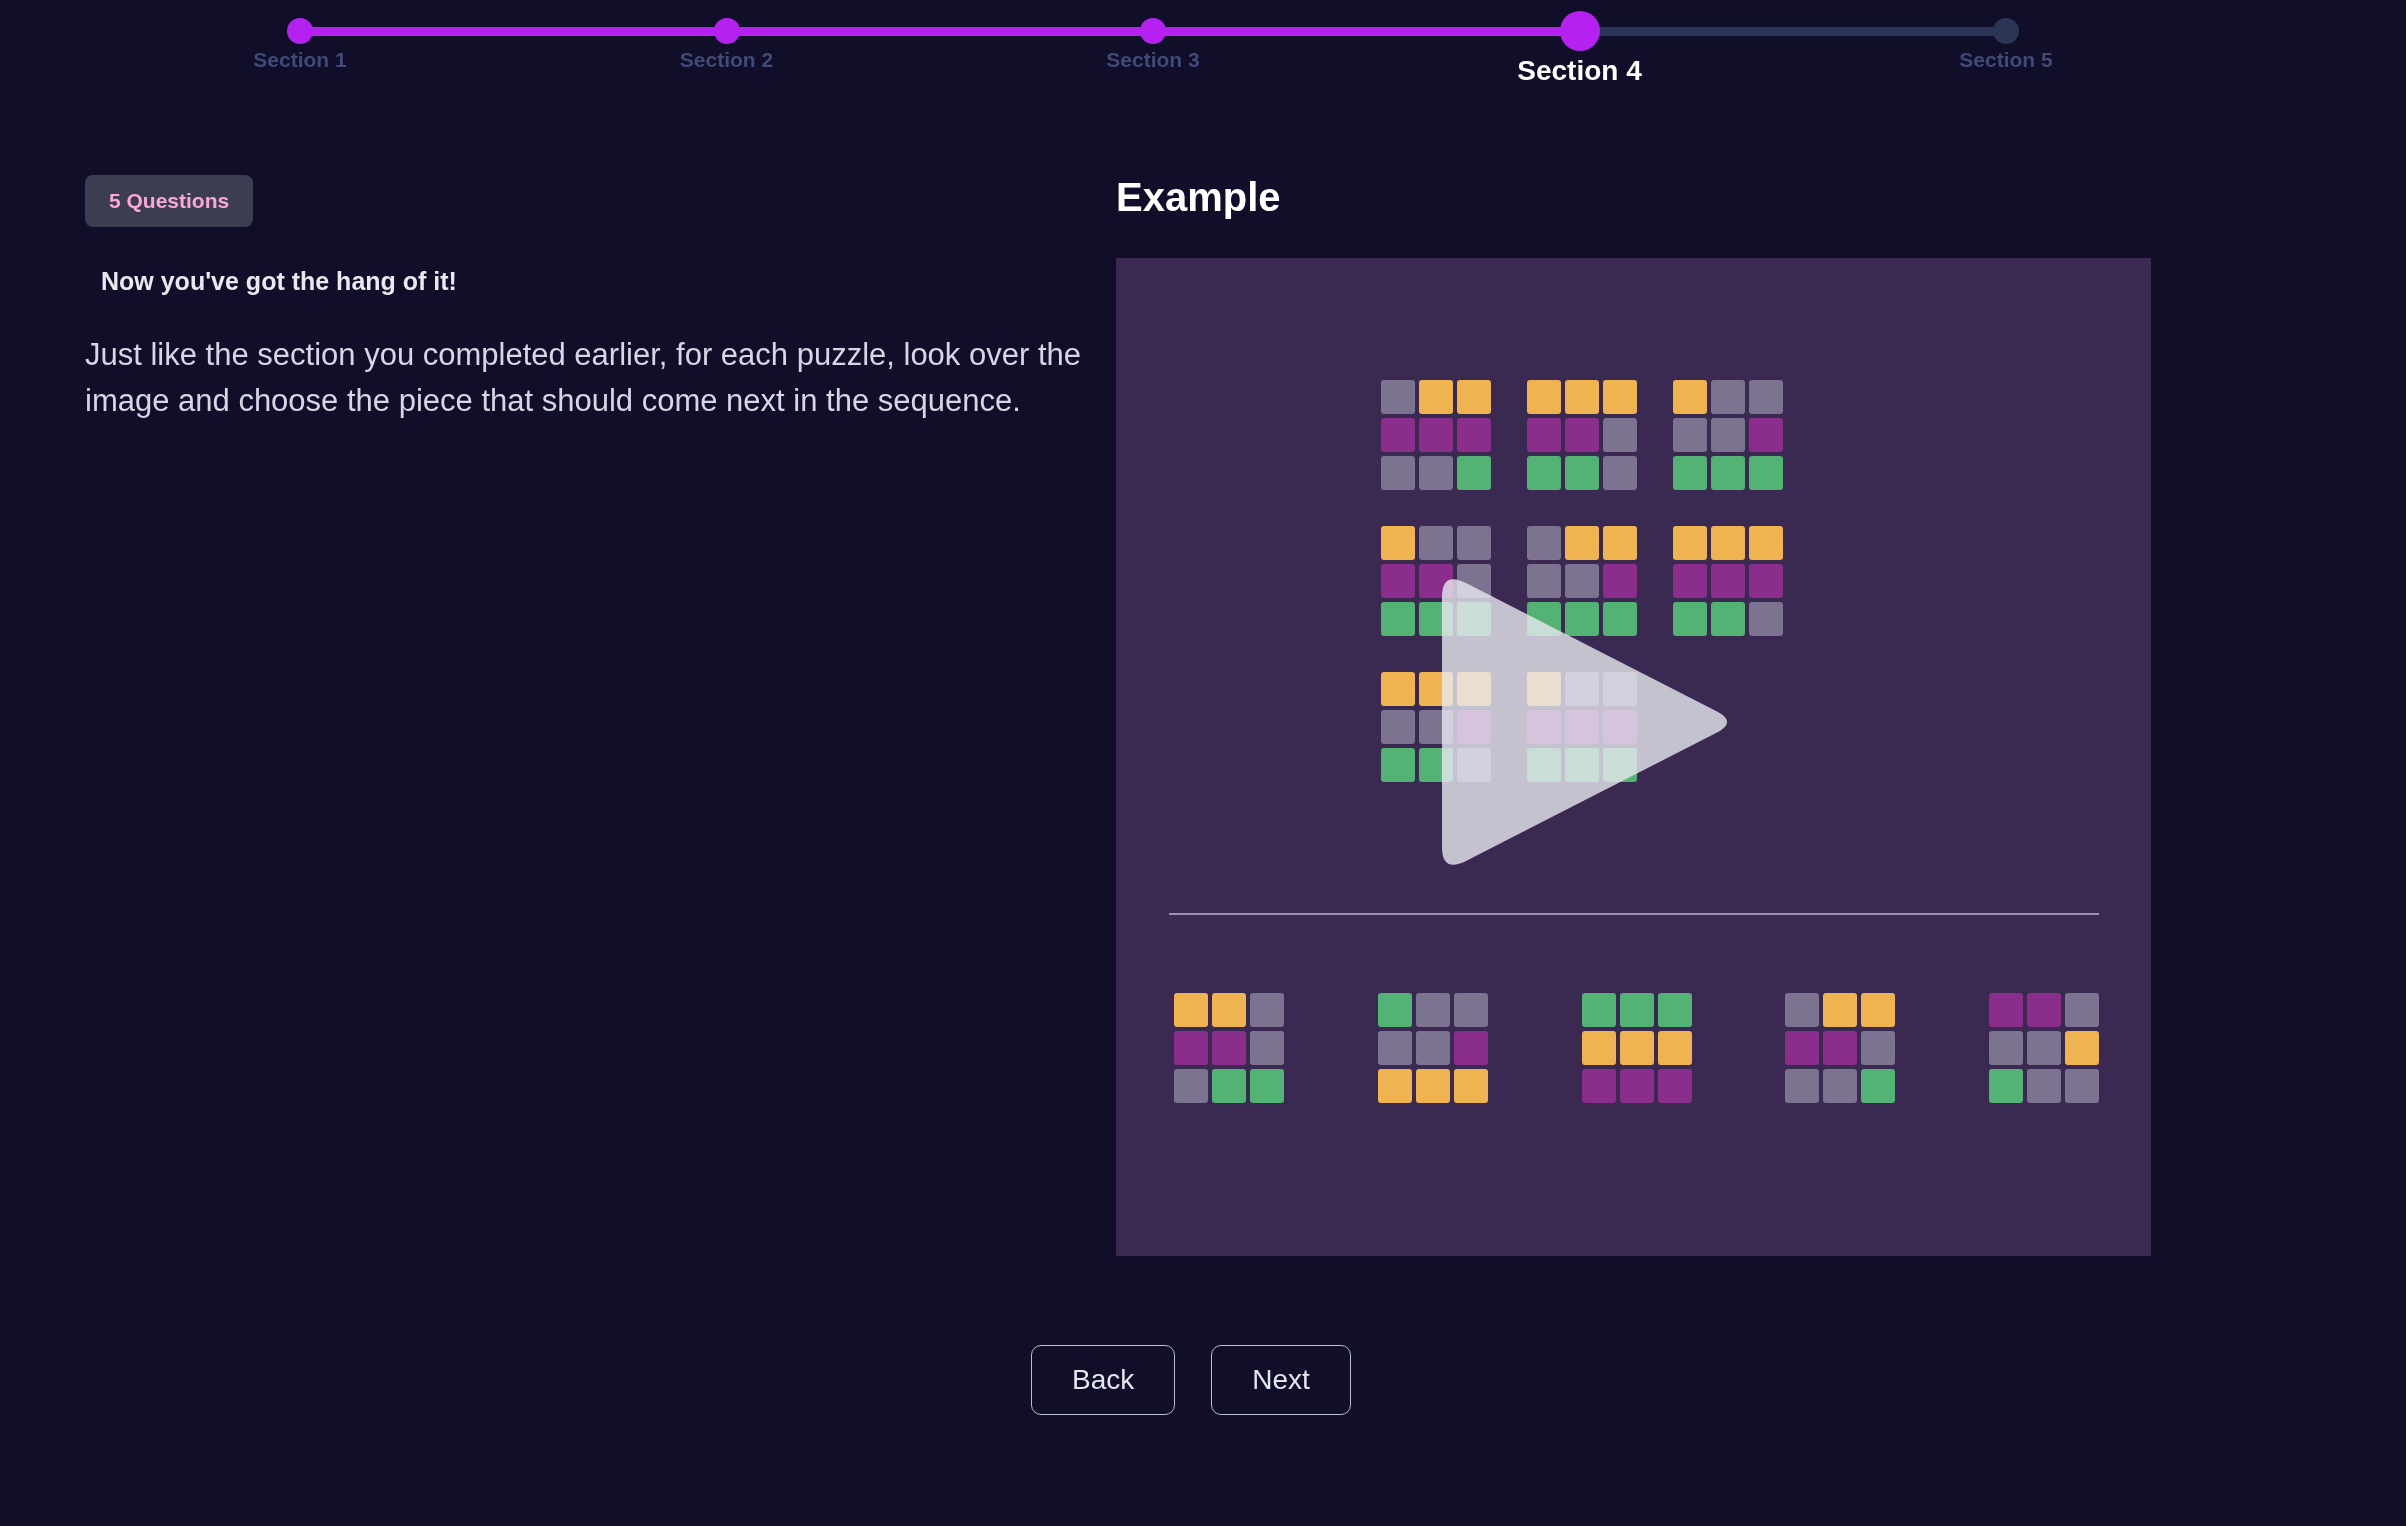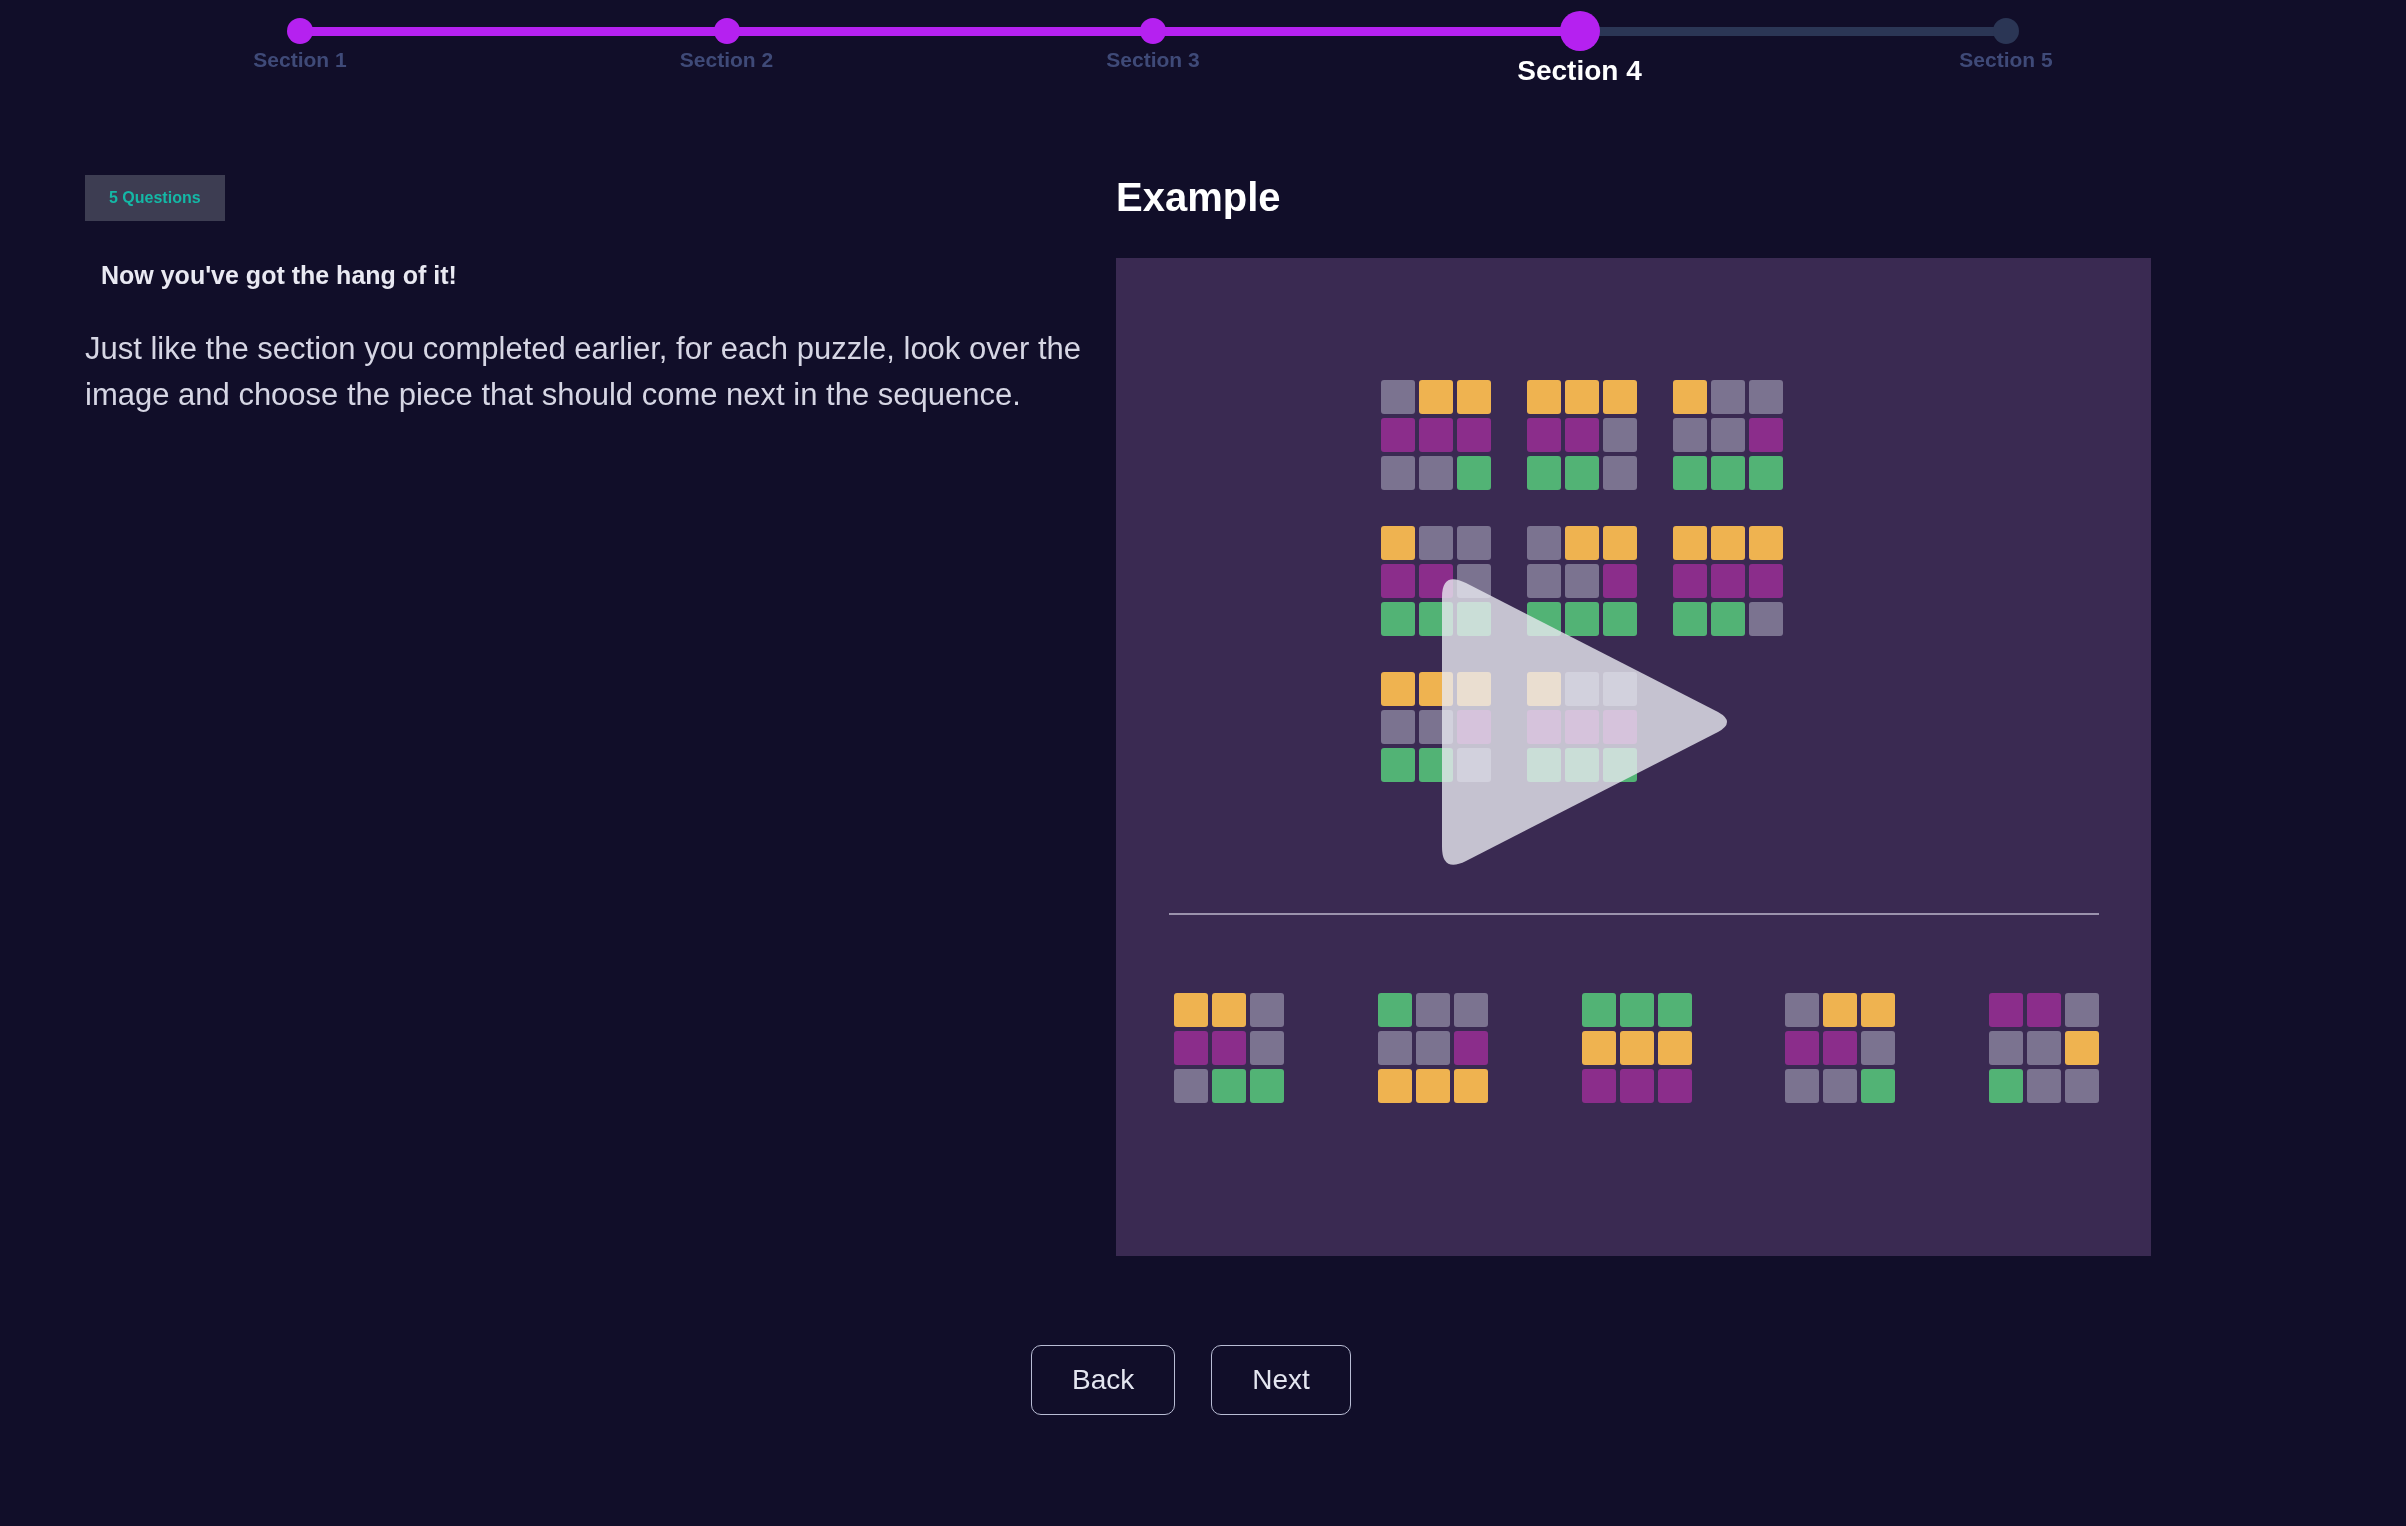--- a/index.html
+++ b/index.html
@@ -44,22 +44,22 @@
 
   
   #left-col{
     position:absolute;left:85px;top:175px;width:1020px;
   }
   #page-title{
     font-size:47px;font-weight:bold;color:#ffffff;margin:0 0 38px 0;
     letter-spacing:-0.3px;
   }
   #questions-badge{
-    display:inline-block;background:#3d3d52;color:#14b8a6;
-    font-size:16px;font-weight:bold;padding:14px 24px;border-radius:0;
+    display:inline-block;background:#3d3d52;color:#f9a8d4;
+    font-size:21px;font-weight:bold;padding:14px 24px;border-radius:8px;
     margin-bottom:40px;
   }
   #lead-text{
     font-size:25px;font-weight:bold;color:#e9e9f2;margin:0 0 36px 16px;
   }
   #body-text{
     font-size:31px;line-height:1.47;color:#d6d6e4;margin:0;max-width:1000px;
   }
 
   

